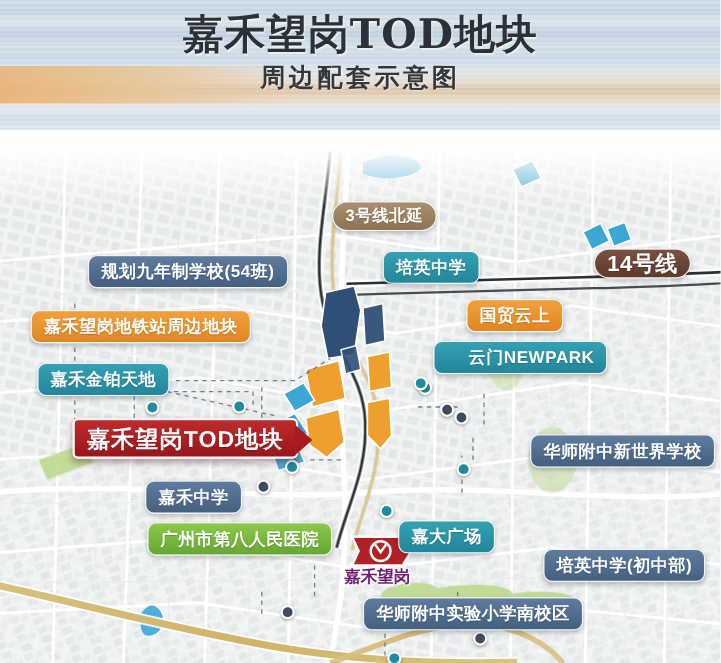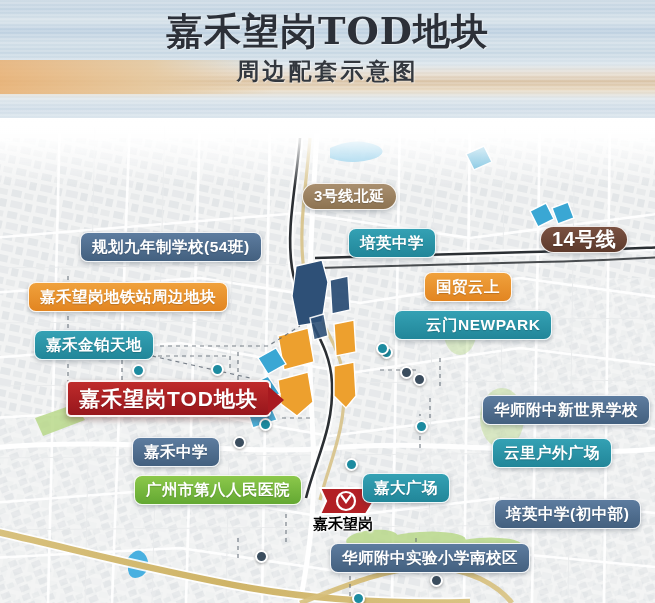--- a/index.html
+++ b/index.html
@@ -104,21 +104,21 @@
     box-shadow:0 1px 3px rgba(0,0,0,.35);
   }
   .dot.teal  { background:#1d8ba0; }
   .dot.slate { background:#3b4d5e; }
 
   .station {
     position:absolute; z-index:18; width:60px; height:34px;
   }
   .station-label {
     position:absolute; z-index:19;
-    font-size:15px; font-weight:700; color:#000000;
+    font-size:15px; font-weight:700; color:#701a75;
     text-shadow: 0 0 3px #fff, 0 0 3px #fff, 1px 1px 2px #fff;
     white-space:nowrap;
   }
 </style>
 </head>
 <body>
 
 <div id="poster">
 
   <div class="header">
@@ -300,21 +300,20 @@
 
     <div class="chip teal" style="left:348px; top:110px;">培英中学</div>
 
     <div class="chip orange" style="left:424px; top:154px;">国贸云上</div>
 
     <div class="chip teal" style="left:394px; top:192px;padding-left:31px;">云门NEWPARK</div>
 
 
     <div class="chip slate" style="left:482px; top:277px;text-align:center;">华师附中新世界学校</div>
 
-    <div class="chip teal" style="left:492px; top:320px;">云里户外广场</div>
 
     <div class="chip teal" style="left:362px; top:355px;">嘉大广场</div>
 
     <div class="chip slate" style="left:494px; top:381px;">培英中学(初中部)</div>
 
     <div class="chip slate" style="left:330px; top:425px;">华师附中实验小学南校区</div>
 
   </div>
 </div>
 

